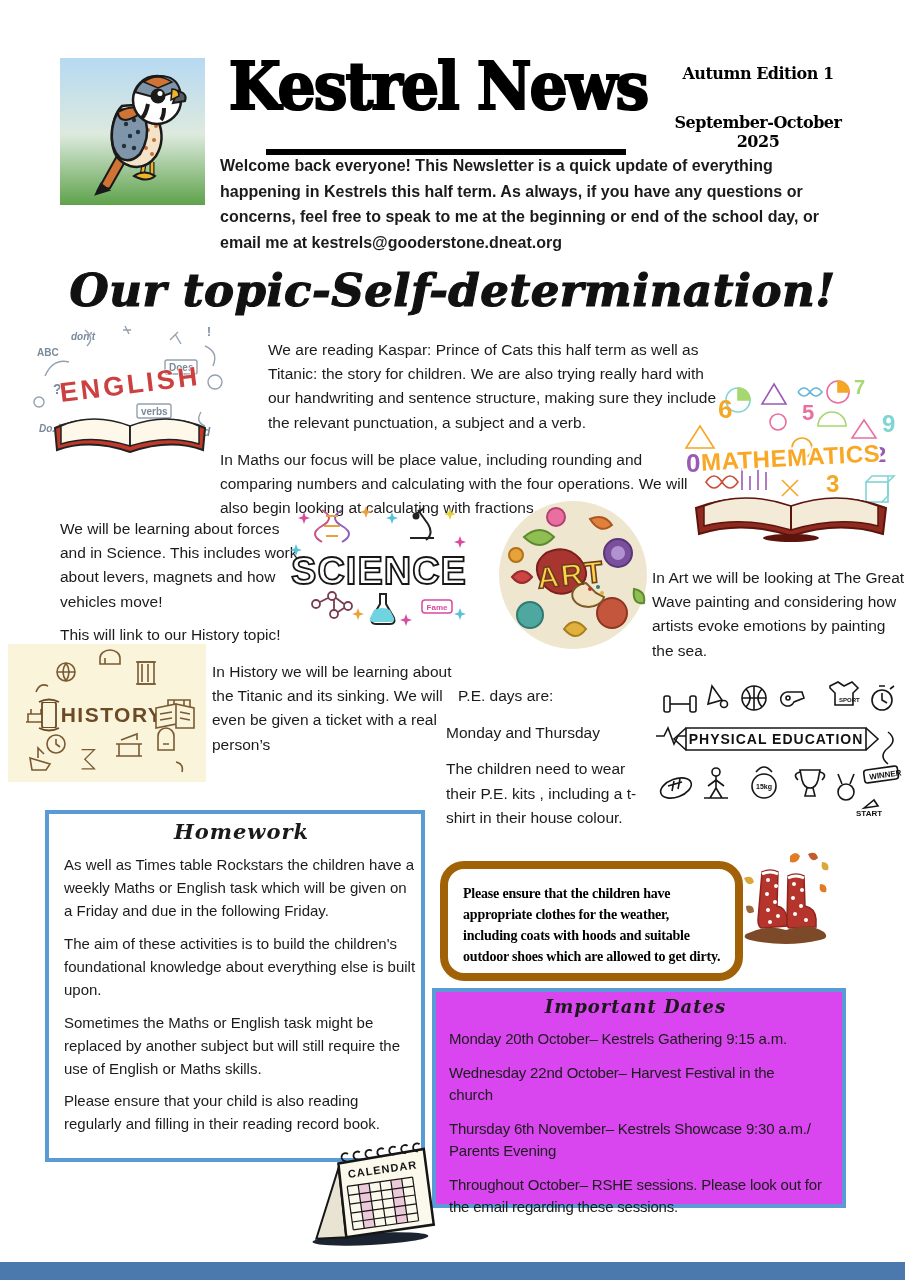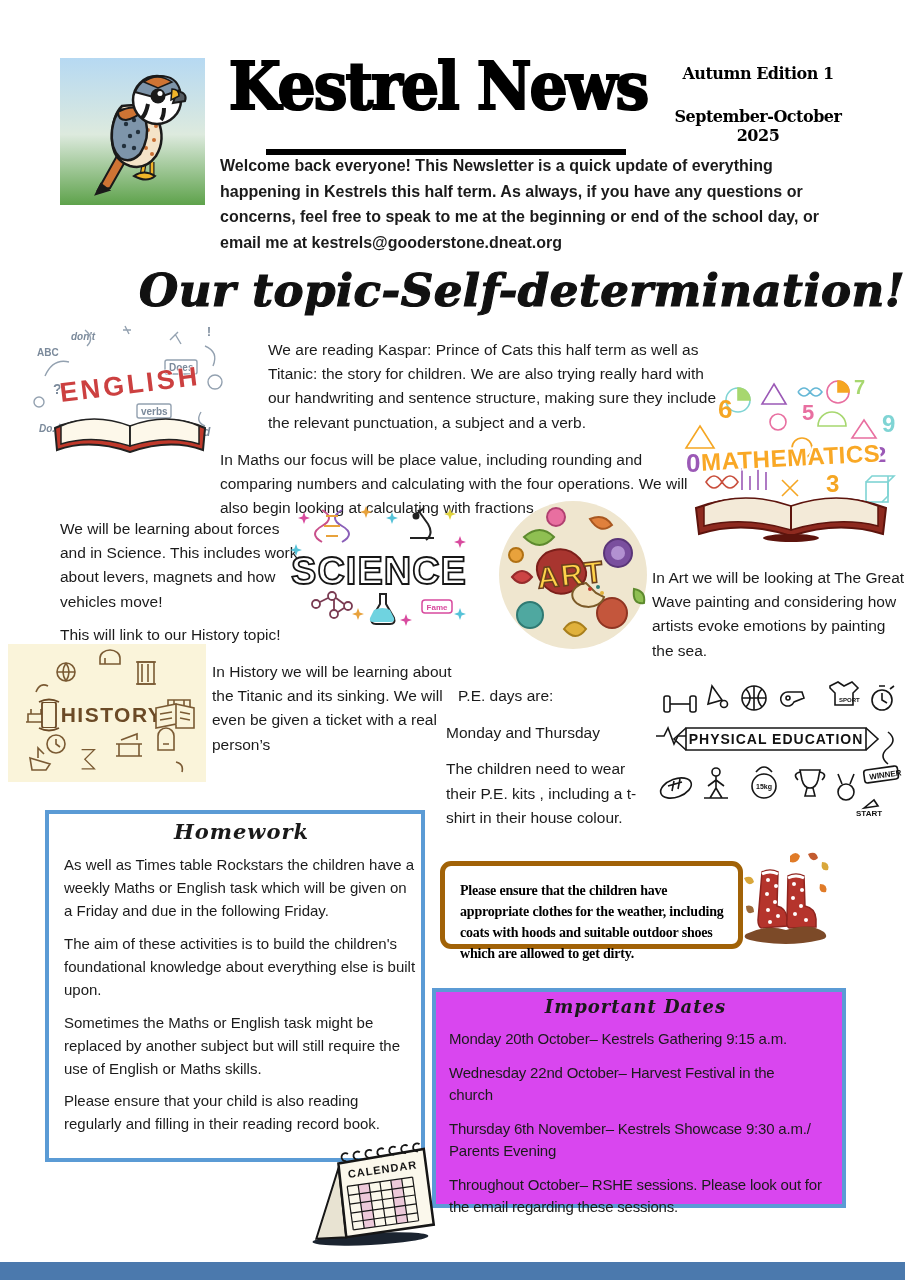--- a/index.html
+++ b/index.html
@@ -12,24 +12,24 @@
   .txt { font-size:15.5px; line-height:1.56; color:#1b1b1b; }
 
   .masthead-title { left:218px; top:54px; width:440px; text-align:center; }
   .masthead-title h1 {
     font-family:"DejaVu Serif", serif; font-weight:bold; font-size:60px; line-height:1.0;
     color:#000; letter-spacing:-2px; -webkit-text-stroke:2px #000; transform:scaleY(1.08); transform-origin:top center;
   }
   .masthead-underline { left:266px; top:149px; width:360px; height:6px; background:#000; }
   .edition { left:663px; width:190px; text-align:center; font-family:"DejaVu Serif", serif;
     font-weight:bold; font-size:16px; letter-spacing:-0.5px; color:#000; }
-  .ed1 { top:64px; } .ed2 { top:107px; }
+  .ed1 { top:64px; } .ed2 { top:113px; }
   .welcome { left:220px; top:153px; width:636px; font-size:16px; line-height:1.6;font-weight:bold; }
 
-  .topic-heading { left:0; top:264px; width:905px; text-align:right;
+  .topic-heading { left:0; top:264px; width:905px; text-align:center;
     font-family:"DejaVu Serif", serif; font-style:italic; font-weight:bold; font-size:45px;
     letter-spacing:0.5px; color:#111; -webkit-text-stroke:1.2px #111; }
 
   .hand { font-family:"DejaVu Serif", serif; font-style:italic; font-weight:bold; color:#1a1a1a; }
 
   .english-text { left:268px; top:338px; width:452px; }
   .maths-text   { left:220px; top:448px; width:486px; }
   .science-text { left:60px;  top:517px; width:238px; }
   .science-text .p2 { margin-top:9px; }
   .art-text     { left:652px; top:566px; width:256px; }
@@ -37,22 +37,22 @@
   .pe-text      { left:446px; top:684px; width:210px; }
   .pe-text .l1 { padding-left:12px; }
   .pe-text .l2 { margin-top:13px; }
   .pe-text .l3 { margin-top:12px; }
 
   .homework-box { left:45px; top:810px; width:380px; height:352px; border:4px solid #5b9bd5;
     padding:5px 2px 0 15px; background:#fff; }
   .homework-box .box-title { text-align:center; font-size:21px; letter-spacing:1px; margin-bottom:6px; }
   .homework-box p { font-size:15px; line-height:1.53; margin:10px 0; }
 
-  .weather-box { left:440px; top:861px; width:303px; height:88px; border:5px solid #a16207;
-    border-radius:11px; padding:14px 10px 6px 15px; background:#fff; }
+  .weather-box { left:440px; top:861px; width:303px; height:120px; border:8px solid #a16207;
+    border-radius:24px; padding:14px 10px 6px 15px; background:#fff; }
   .weather-box .note { font-family:"Liberation Serif", serif; font-weight:bold; font-size:14px;
     line-height:1.5; letter-spacing:-0.2px; color:#000; }
 
   .dates-box { left:432px; top:988px; width:414px; height:220px; border:4px solid #5b9bd5;
     padding:4px 20px 0 13px; background:#d946ef; }
   .dates-box .box-title { text-align:center; font-size:18px; letter-spacing:1px; margin-bottom:4px; }
   .dates-box p { font-size:15px; line-height:1.5; margin:11px 0; letter-spacing:-0.2px; }
 
   .calendar-wrap { left:298px; top:1140px; width:140px; height:106px; transform:rotate(-3deg); z-index:5; }
   .footer-bar { left:0; top:1262px; width:905px; height:18px; background:#4b79ad; }

